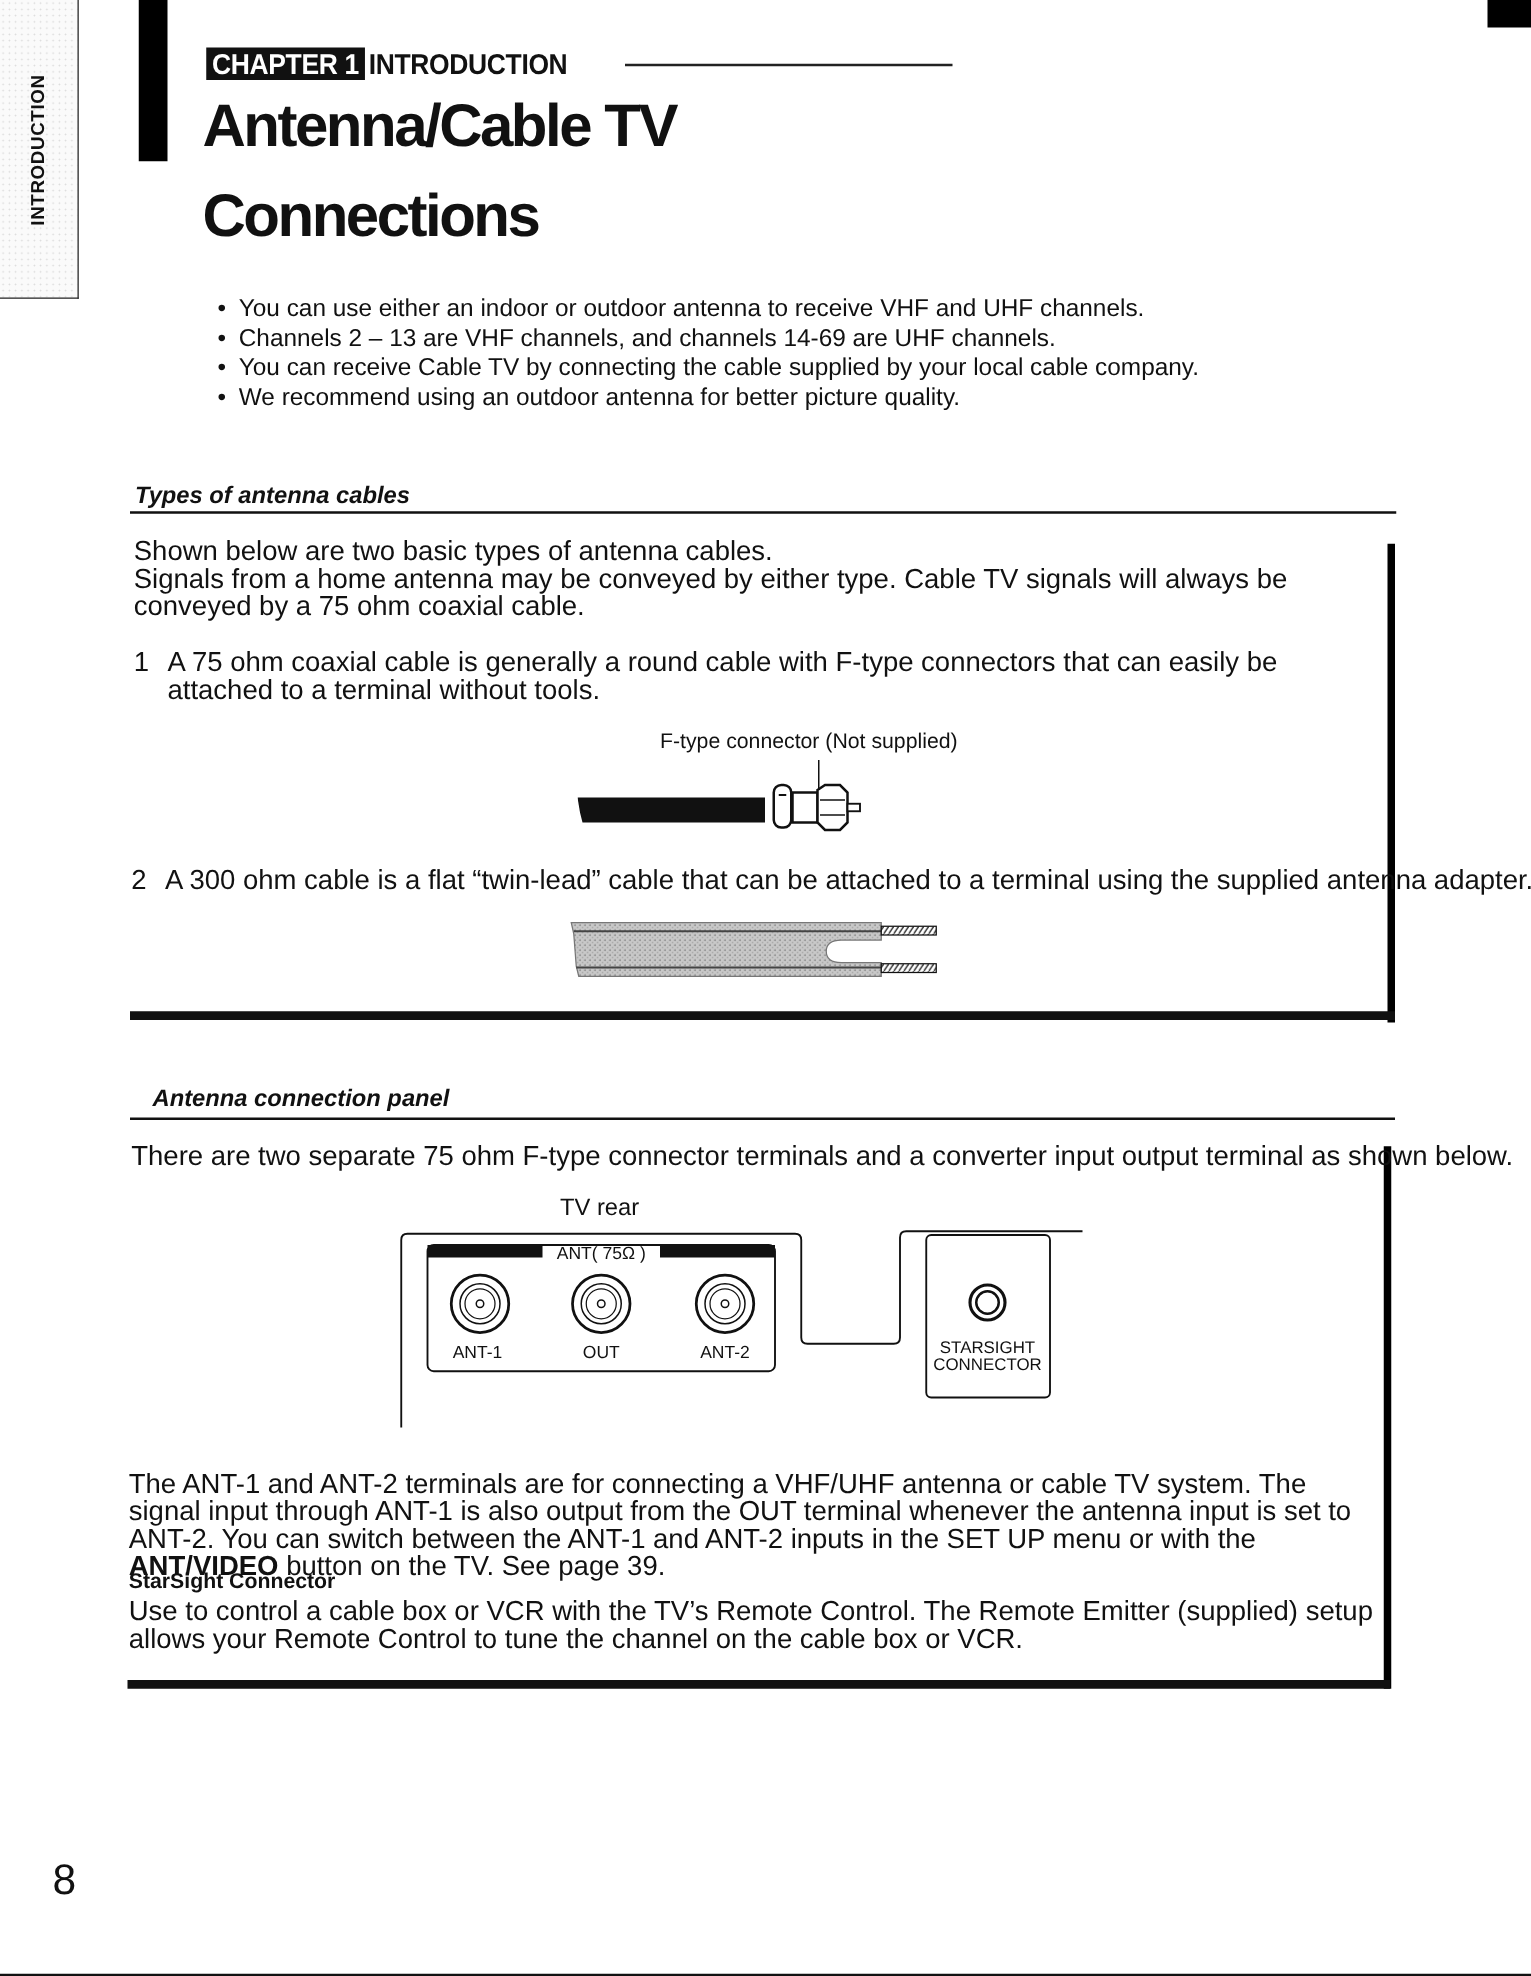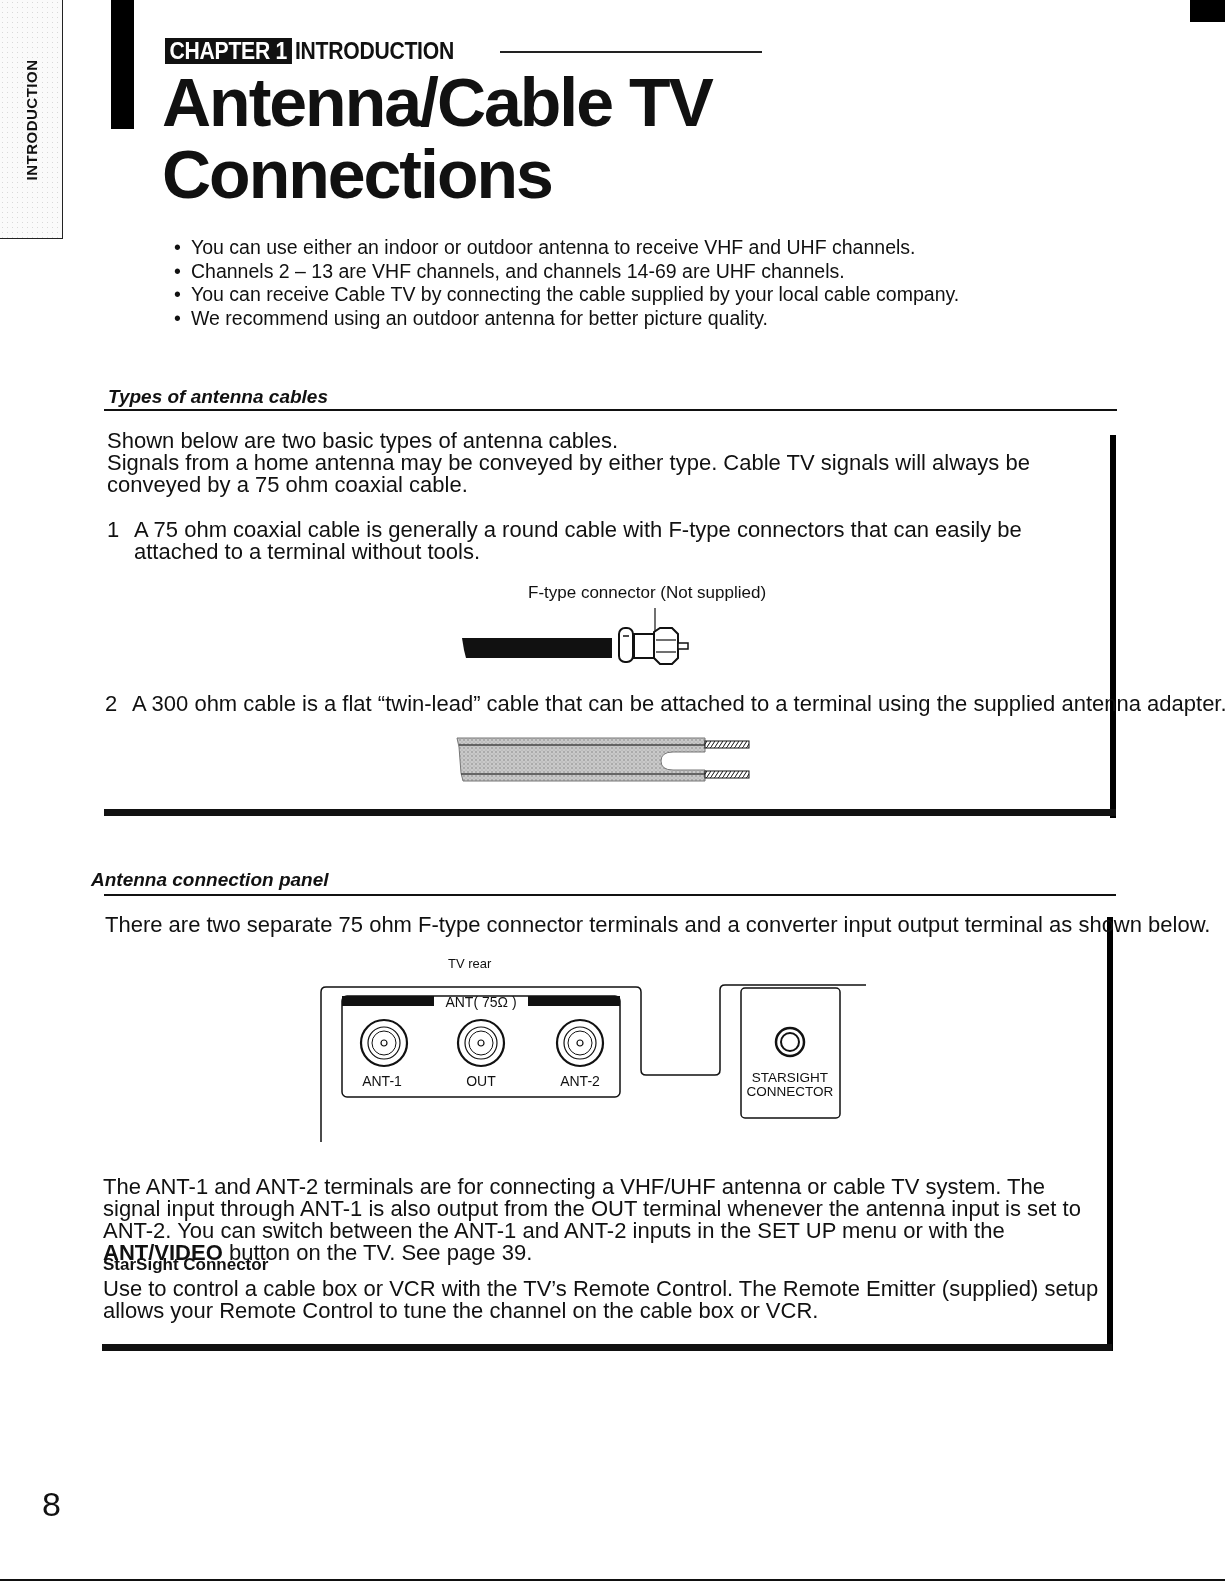--- a/index.html
+++ b/index.html
@@ -16,21 +16,21 @@
 
   #chapter-bar { left:111px; top:0; width:23px; height:129px; background:#000; }
   #corner-mark { left:1190px; top:0; width:35px; height:22px; background:#000; }
 
   #chapter-line { left:165px; top:36px; height:30px; display:flex; align-items:center; }
   #chapter-badge { background:#111; color:#fff; font-weight:bold; font-size:23px; padding:0 5px; height:26px;
                    line-height:27px; letter-spacing:-0.3px; transform:scaleX(0.92); transform-origin:left; }
   #chapter-name { font-weight:bold; font-size:23px; margin-left:-8px; letter-spacing:-0.3px; transform:scaleX(0.92); transform-origin:left; }
   #chapter-rule { left:500px; top:51px; width:262px; height:2px; background:#222; }
 
-  #title { left:162px; top:66px; font-weight:bold; font-size:68px; line-height:72px; letter-spacing:-2px; margin:0; }
+  #title { left:162px; top:66px; font-weight:bold; font-size:48px; line-height:72px; letter-spacing:-2px; margin:0; }
   #title span { display:block; }
 
   #bullets { left:162px; top:224px; margin:12px; padding:0; list-style:none; font-size:19.5px; line-height:23.5px; }
   #bullets li { padding-left:17px; position:relative; white-space:nowrap; }
   #bullets li::before { content:"\2022"; position:absolute; left:0; top:0; }
 
   .section-head { font-weight:bold; font-style:italic; font-size:19px; white-space:nowrap; }
   .section-rule { height:2px; background:#111; }
 
   .body-text { font-size:22px; line-height:22px; }
@@ -42,25 +42,25 @@
   #types-intro { left:107px; top:430px; width:1005px; }
   #types-vbar { left:1110px; top:435px; height:383px; }
   #item1 { left:107px; top:519px; width:1000px; display:flex; }
   .item-num { width:27px; flex:none; }
   #ftype-label { left:528px; top:583px; font-size:17px; white-space:nowrap; }
   #coax-drawing { left:462px; top:608px; }
   #item2 { left:105px; top:693px; width:1000px; display:flex; white-space:nowrap; }
   #twinlead-drawing { left:455px; top:735px; }
   #types-hbar { left:104px; top:809px; width:1012px; }
 
-  #panel-head { left:91px; top:869px; }
+  #panel-head { left:122px; top:869px; }
   #panel-rule { left:104px; top:894px; width:1012px; }
   #panel-intro { left:105px; top:914px; white-space:nowrap; }
   #panel-vbar { left:1107px; top:917px; height:434px; }
-  #tv-rear-label { left:448px; top:956px; font-size:13px; }
+  #tv-rear-label { left:448px; top:956px; font-size:19px; }
   #panel-drawing { left:318px; top:982px; }
 
   #panel-desc { left:103px; top:1176px; width:1000px; }
   #starsight-head { left:103px; top:1255px; font-weight:bold; font-size:17px; }
   #starsight-desc { left:103px; top:1278px; width:1000px; }
   #panel-hbar { left:102px; top:1344px; width:1010px; }
 
   #page-number { left:42px; top:1485px; font-size:34px; }
   #bottom-rule { left:0; top:1579px; width:1225px; height:2px; background:#111; }
 </style>

